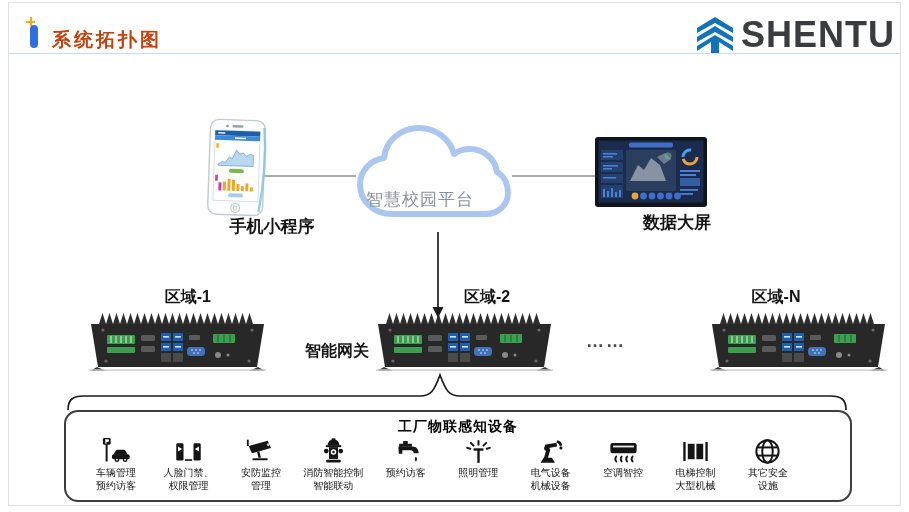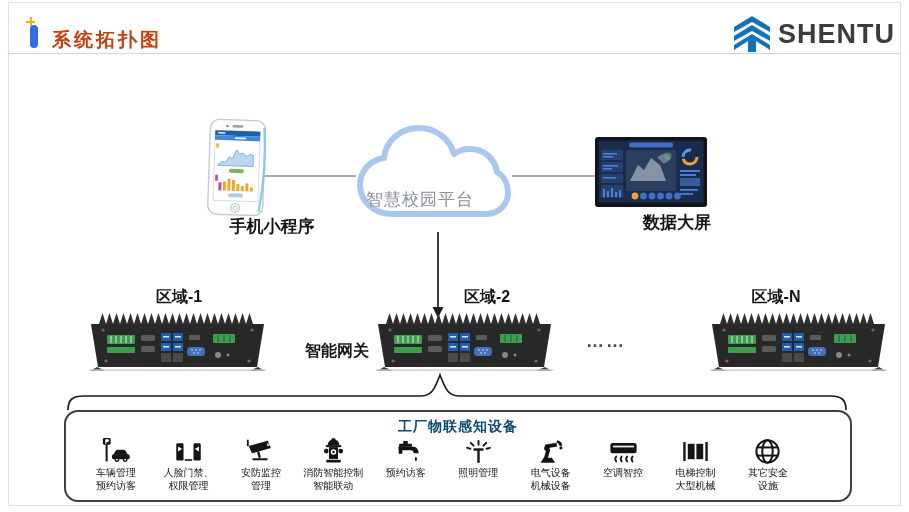--- a/index.html
+++ b/index.html
@@ -8,32 +8,32 @@
   .frame{position:absolute;left:8px;top:2px;width:891px;height:502px;border:1px solid #e0e0e0;background:#fff;}
   
   .hdr-divider{position:absolute;left:9px;top:53px;width:891px;height:1px;background:#c7daf0;}
   .i-icon{position:absolute;left:30px;top:25px;width:8px;height:23px;border-radius:4px;background:#2f6fe0;}
   .i-spark{position:absolute;left:26px;top:17px;width:9px;height:9px;}
   .i-spark:before,.i-spark:after{content:"";position:absolute;background:#f5a81c;}
   .i-spark:before{left:3.5px;top:0;width:2px;height:9px;}
   .i-spark:after{left:0;top:3.5px;width:9px;height:2px;}
   .page-title{position:absolute;left:52px;top:27px;font-size:19px;font-weight:bold;color:#c2410c;letter-spacing:3px;}
   .brand{position:absolute;right:14px;top:14px;display:flex;align-items:center;gap:6px;}
-  .brand-text{font-size:27px;font-weight:bold;color:#3a3c40;letter-spacing:1px;}
+  .brand-text{font-size:36px;font-weight:bold;color:#3a3c40;letter-spacing:1px;}
   
   .lbl{position:absolute;text-align:center;font-weight:600;color:#151515;}
   .lbl-17{font-size:17px;margin-left:28px;}
   .lbl-16{font-size:16px;}
   .cloud-text{position:absolute;left:366px;top:188px;width:130px;
               font-size:17px;color:#8b919c;letter-spacing:1px;}
   .ellipsis{position:absolute;left:586px;top:331px;font-size:18px;font-weight:bold;color:#4a4a4a;letter-spacing:2px;}
   
   .device-box{position:absolute;left:64px;top:410px;width:788px;height:92px;border:2px solid #3e3e3e;
               border-radius:14px;background:#fff;box-sizing:border-box;}
-  .dev-title{margin-top:6px;text-align:center;font-size:14px;font-weight:bold;color:#0c4a6e;letter-spacing:1px;}
+  .dev-title{margin-top:6px;text-align:center;font-size:14px;font-weight:bold;color:#000000;letter-spacing:1px;}
   .dev-row{display:flex;justify-content:space-between;align-items:flex-start;padding:1px 50px 0 18px;}
   .device{display:flex;flex-direction:column;align-items:center;width:64px;}
   .device .dicon{width:29px;height:29px;}
   .device .dicon svg{width:100%;height:100%;display:block;}
   .device .dlabel{margin-top:1px;font-size:10px;font-weight:normal;line-height:12.5px;text-align:center;
                   color:#141414;white-space:nowrap;}
   .abs{position:absolute;}
   .overlay{position:absolute;left:0;top:0;pointer-events:none;}
 </style>
 </head>
@@ -144,21 +144,21 @@
       <circle cx="48.5" cy="59" r="3.4" fill="#3f6fc4"></circle>
         <circle cx="57" cy="59" r="3.4" fill="#3f6fc4"></circle>
       <circle cx="65.5" cy="59" r="3.4" fill="#3f6fc4"></circle>
         <circle cx="74" cy="59" r="3.4" fill="#3f6fc4"></circle>
       <circle cx="82.5" cy="59" r="3.4" fill="#3f6fc4"></circle>
     </g>
   </svg>
 </div>
 <div class="lbl lbl-17" style="left:604px;top:211px;width:90px;">数据大屏</div>
 
-<div class="lbl lbl-16" style="left:139px;top:287px;width:80px;">区域-1</div>
+<div class="lbl lbl-16" style="left:131px;top:287px;width:80px;text-align:right;">区域-1</div>
 <div class="lbl lbl-16" style="left:447px;top:287px;width:80px;">区域-2</div>
 <div class="lbl lbl-16" style="left:736px;top:287px;width:80px;">区域-N</div>
 
 <svg width="0" height="0" style="position:absolute">
   <symbol id="gateway" viewBox="0 0 185 60">
     <path d="M14 13 L17.5 2 L21 13 L24.5 2 L28 13 L31.5 2 L35 13 L38.5 2 L42 13 L45.5 2 L49 13 L52.5 2 L56 13 L59.5 2 L63 13 L66.5 2 L70 13 L73.5 2 L77 13 L80.5 2 L84 13 L87.5 2 L91 13 L94.5 2 L98 13 L101.5 2 L105 13 L108.5 2 L112 13 L115.5 2 L119 13 L122.5 2 L126 13 L129.5 2 L133 13 L136.5 2 L140 13 L143.5 2 L147 13 L150.5 2 L154 13 L157.5 2 L161 13 L164.5 2 L168 13 Z" fill="#2e2e2e"></path>
     <path d="M6 13 H179 L172 56 H13 Z" fill="#282828"></path>
     <g fill="#6a6a6a">
         <circle cx="18" cy="19" r="1.6"></circle>
         <circle cx="167" cy="19" r="1.6"></circle>

